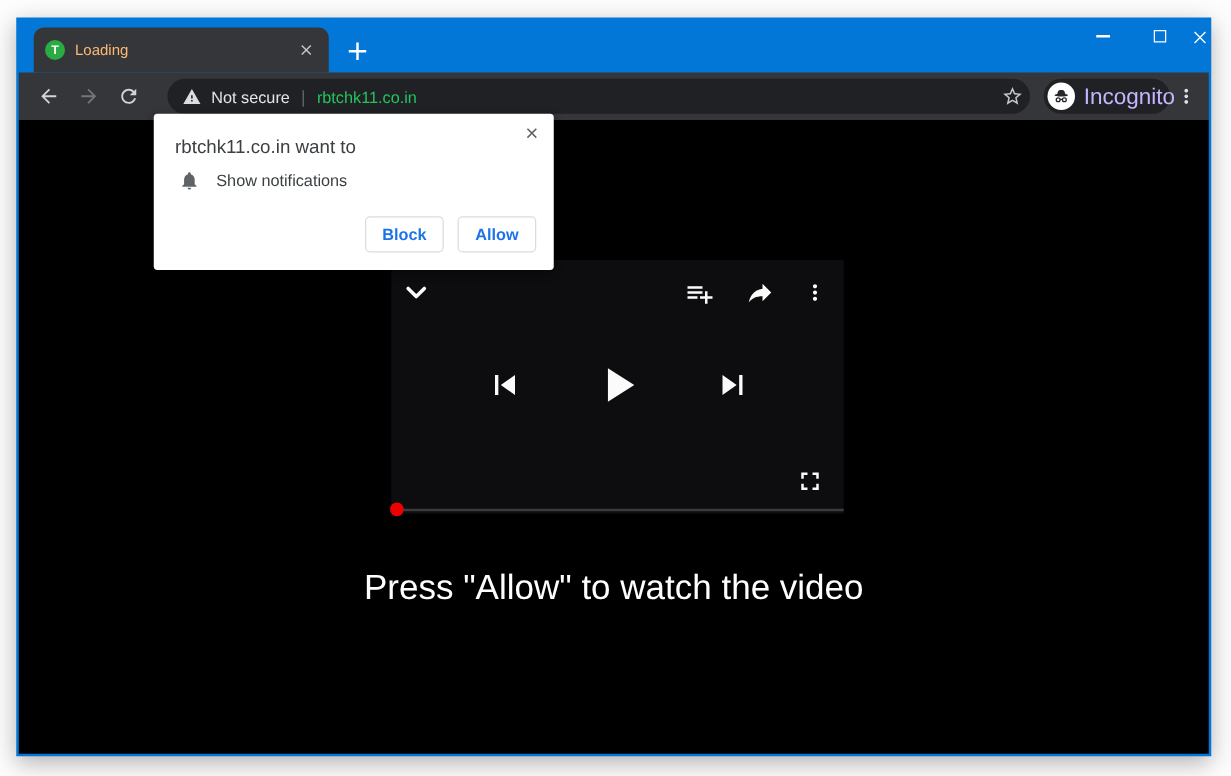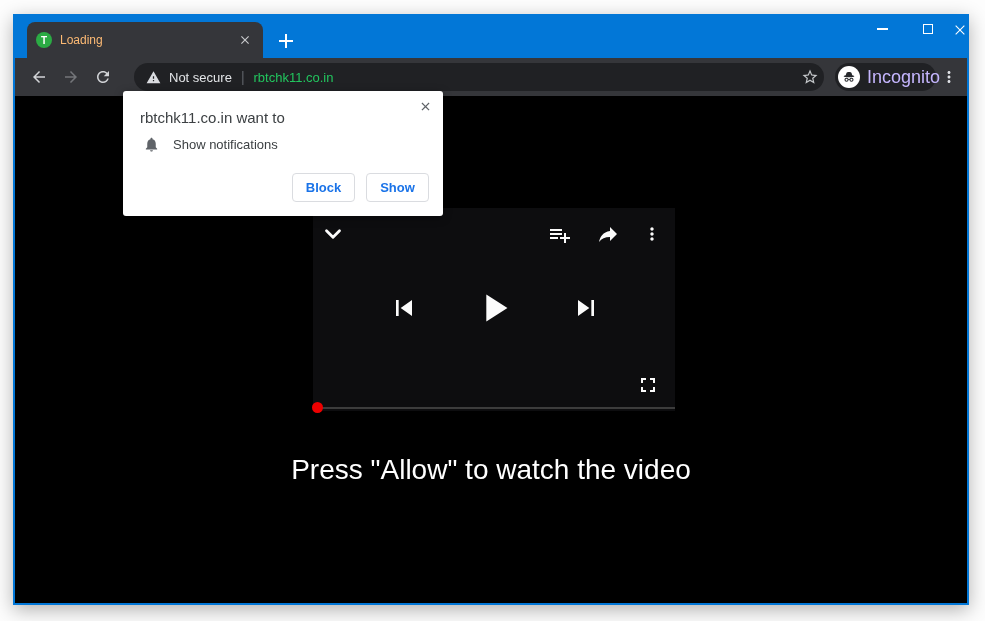--- a/index.html
+++ b/index.html
@@ -230,17 +230,17 @@
     <div class="popup-row">
       <span class="bell-icon">
         <svg viewBox="0 0 24 24">
             <path d="M12 22c1.1 0 2-.9 2-2h-4c0 1.1.9 2 2 2zm6-6v-5c0-3.07-1.63-5.64-4.5-6.32V4c0-.83-.67-1.5-1.5-1.5s-1.5.67-1.5 1.5v.68C7.64 5.36 6 7.92 6 11v5l-2 2v1h16v-1l-2-2z" fill="currentColor"></path>
           </svg>
       </span>
       <span class="perm-label">Show notifications</span>
     </div>
     <div class="popup-btns">
       <button class="popup-btn">Block</button>
-      <button class="popup-btn">Show</button>
+      <button class="popup-btn">Allow</button>
     </div>
   </div>
 
 </div>
 
 </body></html>

